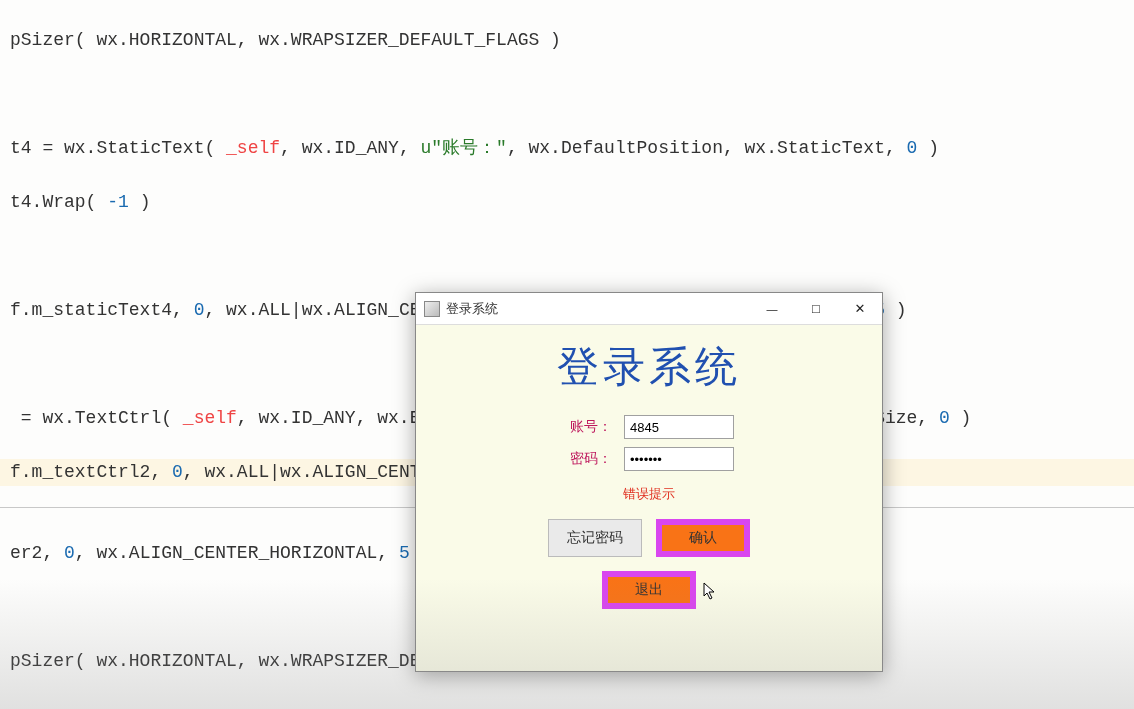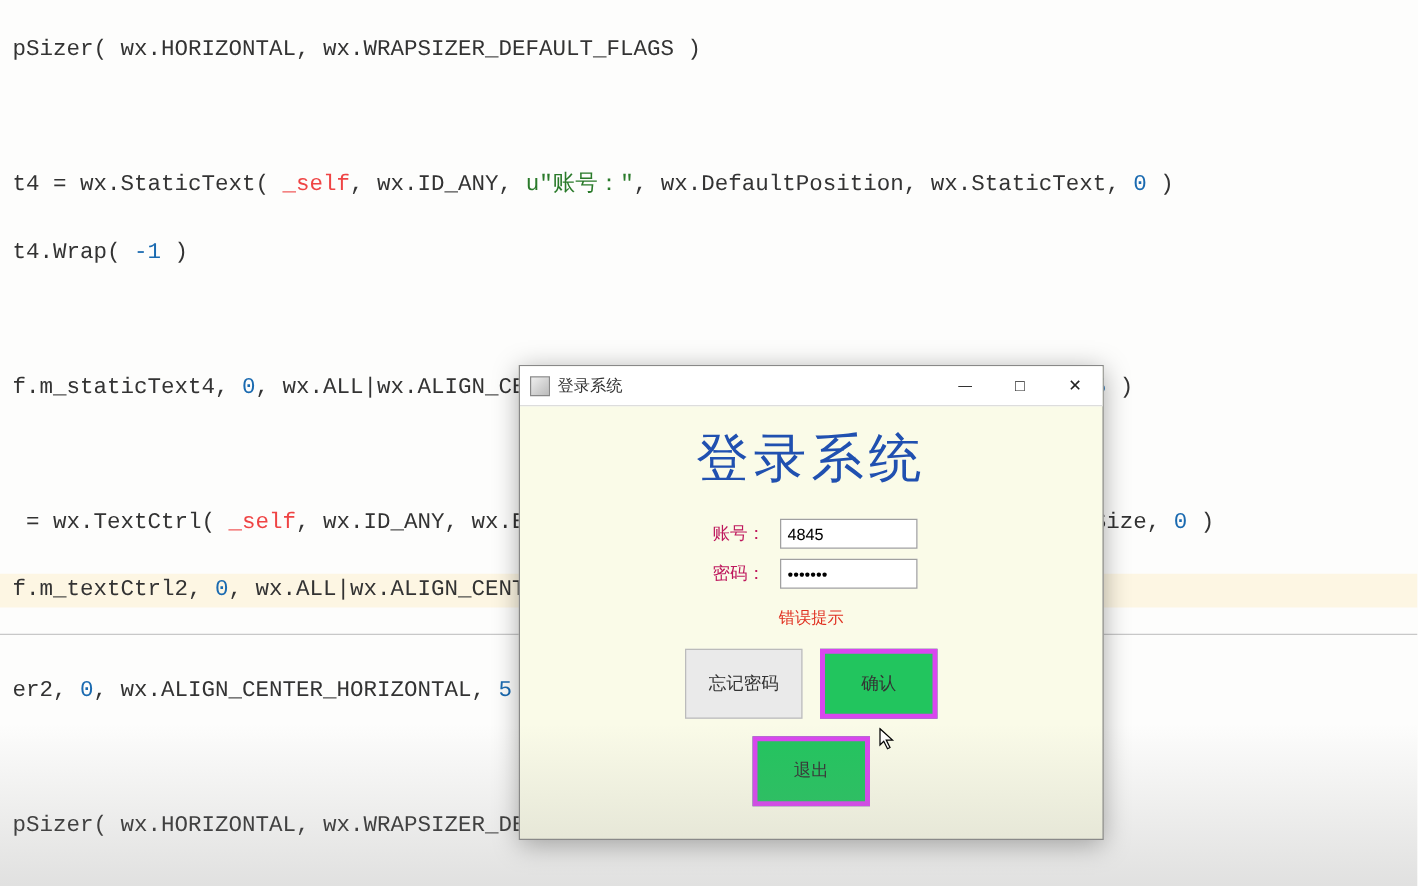--- a/index.html
+++ b/index.html
@@ -124,31 +124,31 @@
       margin: 14px 0 16px;
     }
     .btn-row {
       display: flex;
       justify-content: center;
       gap: 14px;
       margin: 14px 0;
     }
     .dlg-btn {
       width: 94px;
-      height: 56px;
+      height: 38px;
       background: #eaeaea;
       border: 1px solid #bbb;
       font-size: 14px;
       color: #333;
       font-family: Liberation Sans, sans-serif;
       cursor: pointer;
     }
     .dlg-btn.primary {
-      background: #22c55e;
-      border: 4px solid #d946ef;
+      background: #f97316;
+      border: 6px solid #d946ef;
     }
     .cursor {
       position: absolute;
       left: 703px;
       top: 582px;
       width: 14px;
       height: 18px;
       pointer-events: none;
     }
   </style>

